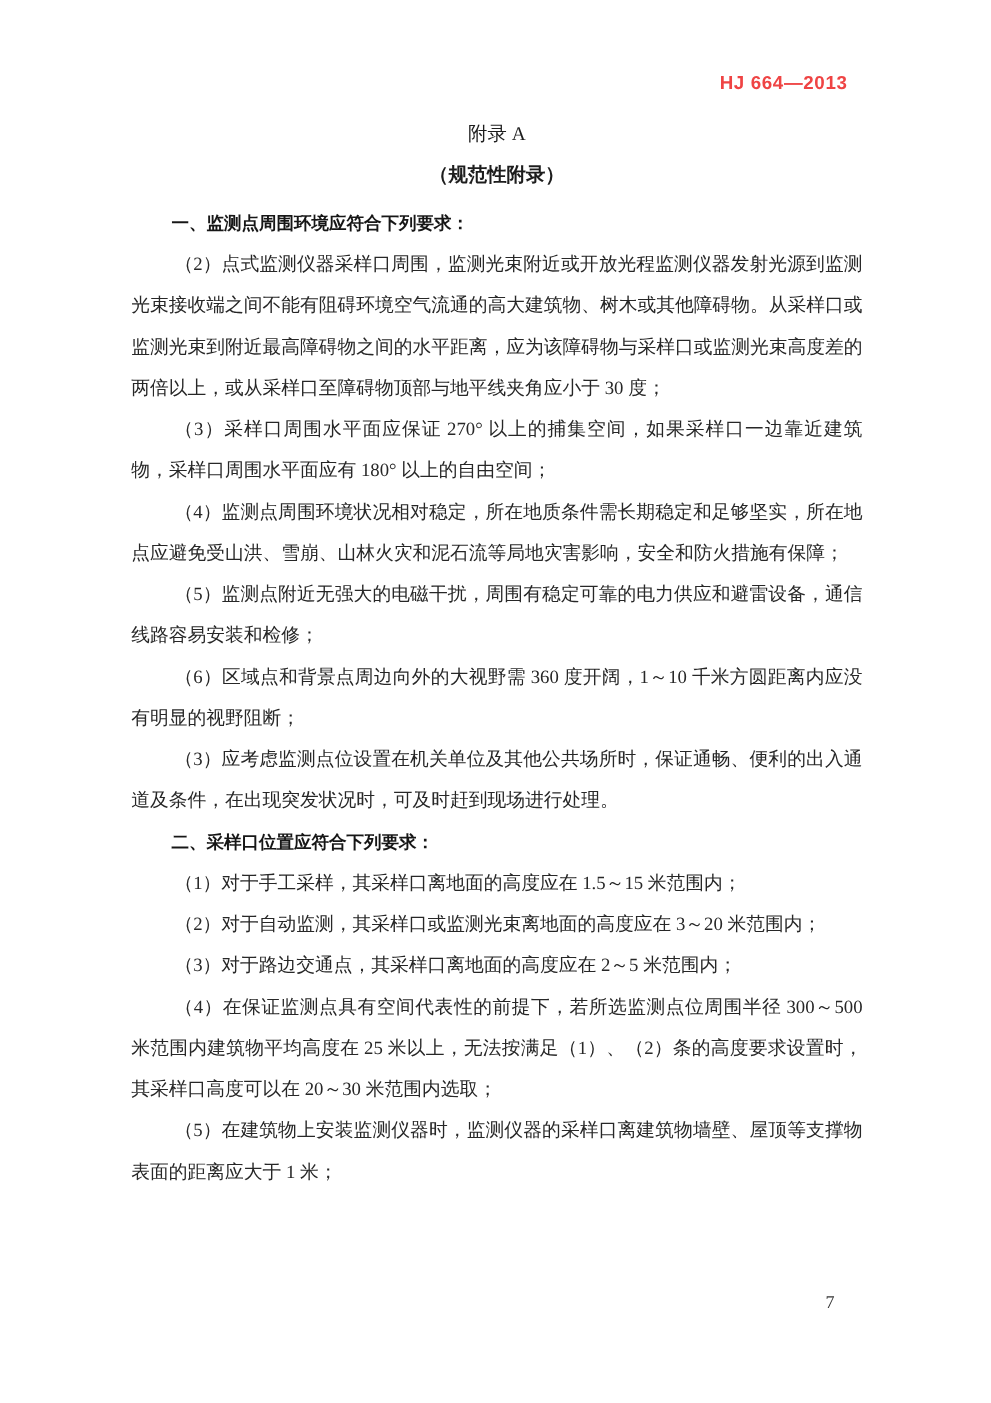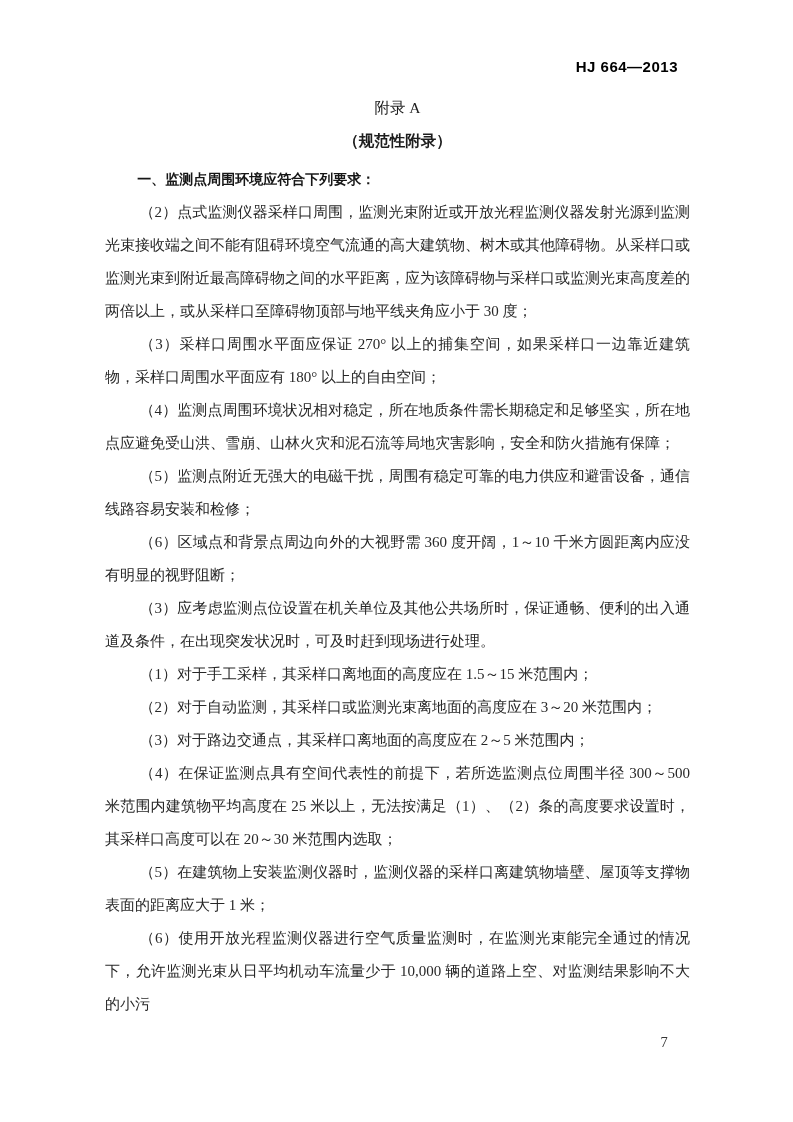--- a/index.html
+++ b/index.html
@@ -17,21 +17,21 @@
   .content {
     padding: 58px 103px 0 105px;
   }
   .header-line {
     text-align: right;
     font-family: "Liberation Sans", "DejaVu Sans", sans-serif;
     font-weight: bold;
     font-size: 15px;
     line-height: 18px;
     letter-spacing: 0.5px;
-    color: #000000;
+    color: #ef4444;
     padding-right: 12px;
   }
   .appendix-title {
     margin-top: 22px;
     text-align: center;
     font-weight: normal;
     font-size: 15.5px;
     line-height: 20px;
     color: #1d1d1d;
   }
@@ -97,25 +97,25 @@
 
       <div class="section-heading">一、监测点周围环境应符合下列要求：</div>
 
       <p class="para">（2）点式监测仪器采样口周围，监测光束附近或开放光程监测仪器发射光源到监测光束接收端之间不能有阻碍环境空气流通的高大建筑物、树木或其他障碍物。从采样口或监测光束到附近最高障碍物之间的水平距离，应为该障碍物与采样口或监测光束高度差的两倍以上，或从采样口至障碍物顶部与地平线夹角应小于 30 度；</p>
       <p class="para">（3）采样口周围水平面应保证 270° 以上的捕集空间，如果采样口一边靠近建筑物，采样口周围水平面应有 180° 以上的自由空间；</p>
       <p class="para">（4）监测点周围环境状况相对稳定，所在地质条件需长期稳定和足够坚实，所在地点应避免受山洪、雪崩、山林火灾和泥石流等局地灾害影响，安全和防火措施有保障；</p>
       <p class="para">（5）监测点附近无强大的电磁干扰，周围有稳定可靠的电力供应和避雷设备，通信线路容易安装和检修；</p>
       <p class="para">（6）区域点和背景点周边向外的大视野需 360 度开阔，1～10 千米方圆距离内应没有明显的视野阻断；</p>
       <p class="para">（3）应考虑监测点位设置在机关单位及其他公共场所时，保证通畅、便利的出入通道及条件，在出现突发状况时，可及时赶到现场进行处理。</p>
 
+      <div class="section-heading">二、采样口位置应符合下列要求：</div>
 
       <p class="para">（1）对于手工采样，其采样口离地面的高度应在 1.5～15 米范围内；</p>
       <p class="para">（2）对于自动监测，其采样口或监测光束离地面的高度应在 3～20 米范围内；</p>
       <p class="para">（3）对于路边交通点，其采样口离地面的高度应在 2～5 米范围内；</p>
       <p class="para">（4）在保证监测点具有空间代表性的前提下，若所选监测点位周围半径 300～500 米范围内建筑物平均高度在 25 米以上，无法按满足（1）、（2）条的高度要求设置时，其采样口高度可以在 20～30 米范围内选取；</p>
       <p class="para">（5）在建筑物上安装监测仪器时，监测仪器的采样口离建筑物墙壁、屋顶等支撑物表面的距离应大于 1 米；</p>
-      <p class="para">（6）使用开放光程监测仪器进行空气质量监测时，在监测光束能完全通过的情况下，允许监测光束从日平均机动车流量少于 10,000 辆的道路上空、对监测结果影响不大的小污</p>
 
     </div>
   </div>
 
   <div class="page-number">7</div>
 </div>
 
 </body></html>

